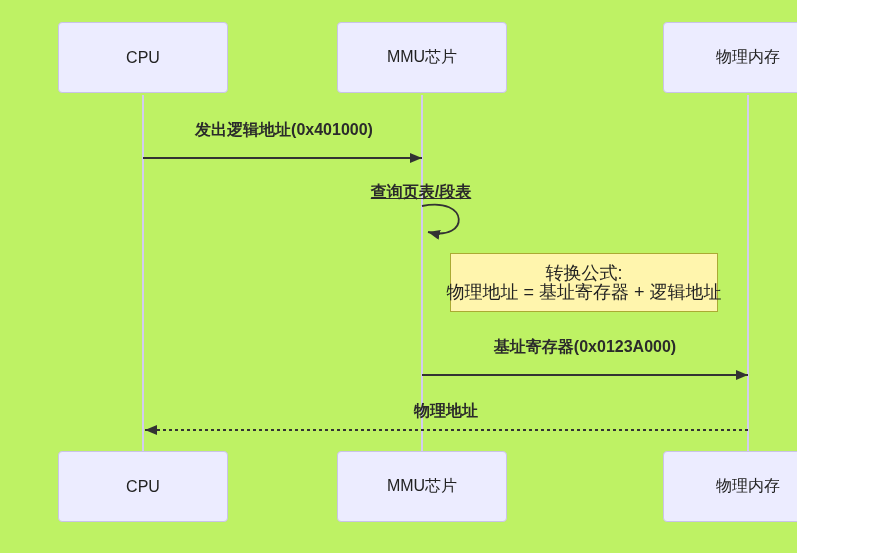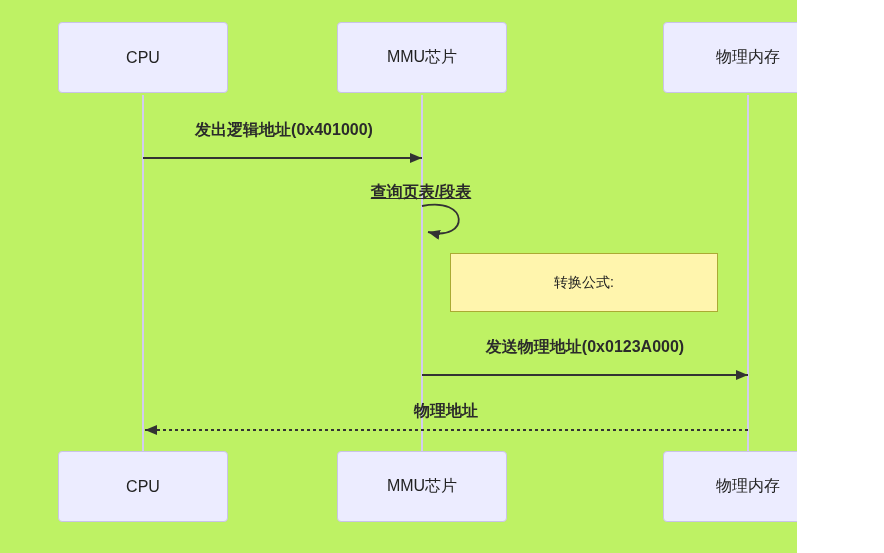--- a/index.html
+++ b/index.html
@@ -50,21 +50,21 @@
     top: 253px;
     width: 268px;
     height: 59px;
     background: #FFF5AD;
     border: 1px solid #AAAA33;
     box-sizing: border-box;
     display: flex;
     flex-direction: column;
     align-items: center;
     justify-content: center;
-    font-size: 14px;
+    font-size: 18px;
     line-height: 19px;
     color: #222222;
     text-align: left;
     white-space: nowrap;
   }
 </style>
 </head>
 <body>
 
 <div class="canvas">
@@ -92,20 +92,21 @@
   <div class="actor-box" style="left:58px; top:22px;">CPU</div>
   <div class="actor-box" style="left:337px; top:22px;">MMU芯片</div>
   <div class="actor-box" style="left:663px; top:22px;">物理内存</div>
 
   <div class="actor-box" style="left:58px; top:451px;">CPU</div>
   <div class="actor-box" style="left:337px; top:451px;">MMU芯片</div>
   <div class="actor-box" style="left:663px; top:451px;">物理内存</div>
 
   <div class="msg-label" style="left:284px; top:121px;">发出逻辑地址(0x401000)</div>
   <div class="msg-label" style="left:421px; top:183px;text-decoration:underline;">查询页表/段表</div>
-  <div class="msg-label" style="left:585px; top:338px;">发送物理地址(0x0123A000)</div>
+  <div class="msg-label" style="left:585px; top:338px;">基址寄存器(0x0123A000)</div>
   <div class="msg-label" style="left:446px; top:402px;">物理地址</div>
 
   <div class="note-box">
     <div>转换公式:</div>
+    <div>物理地址 = 基址寄存器 + 逻辑地址</div>
   </div>
 
 </div>
 
 </body></html>

